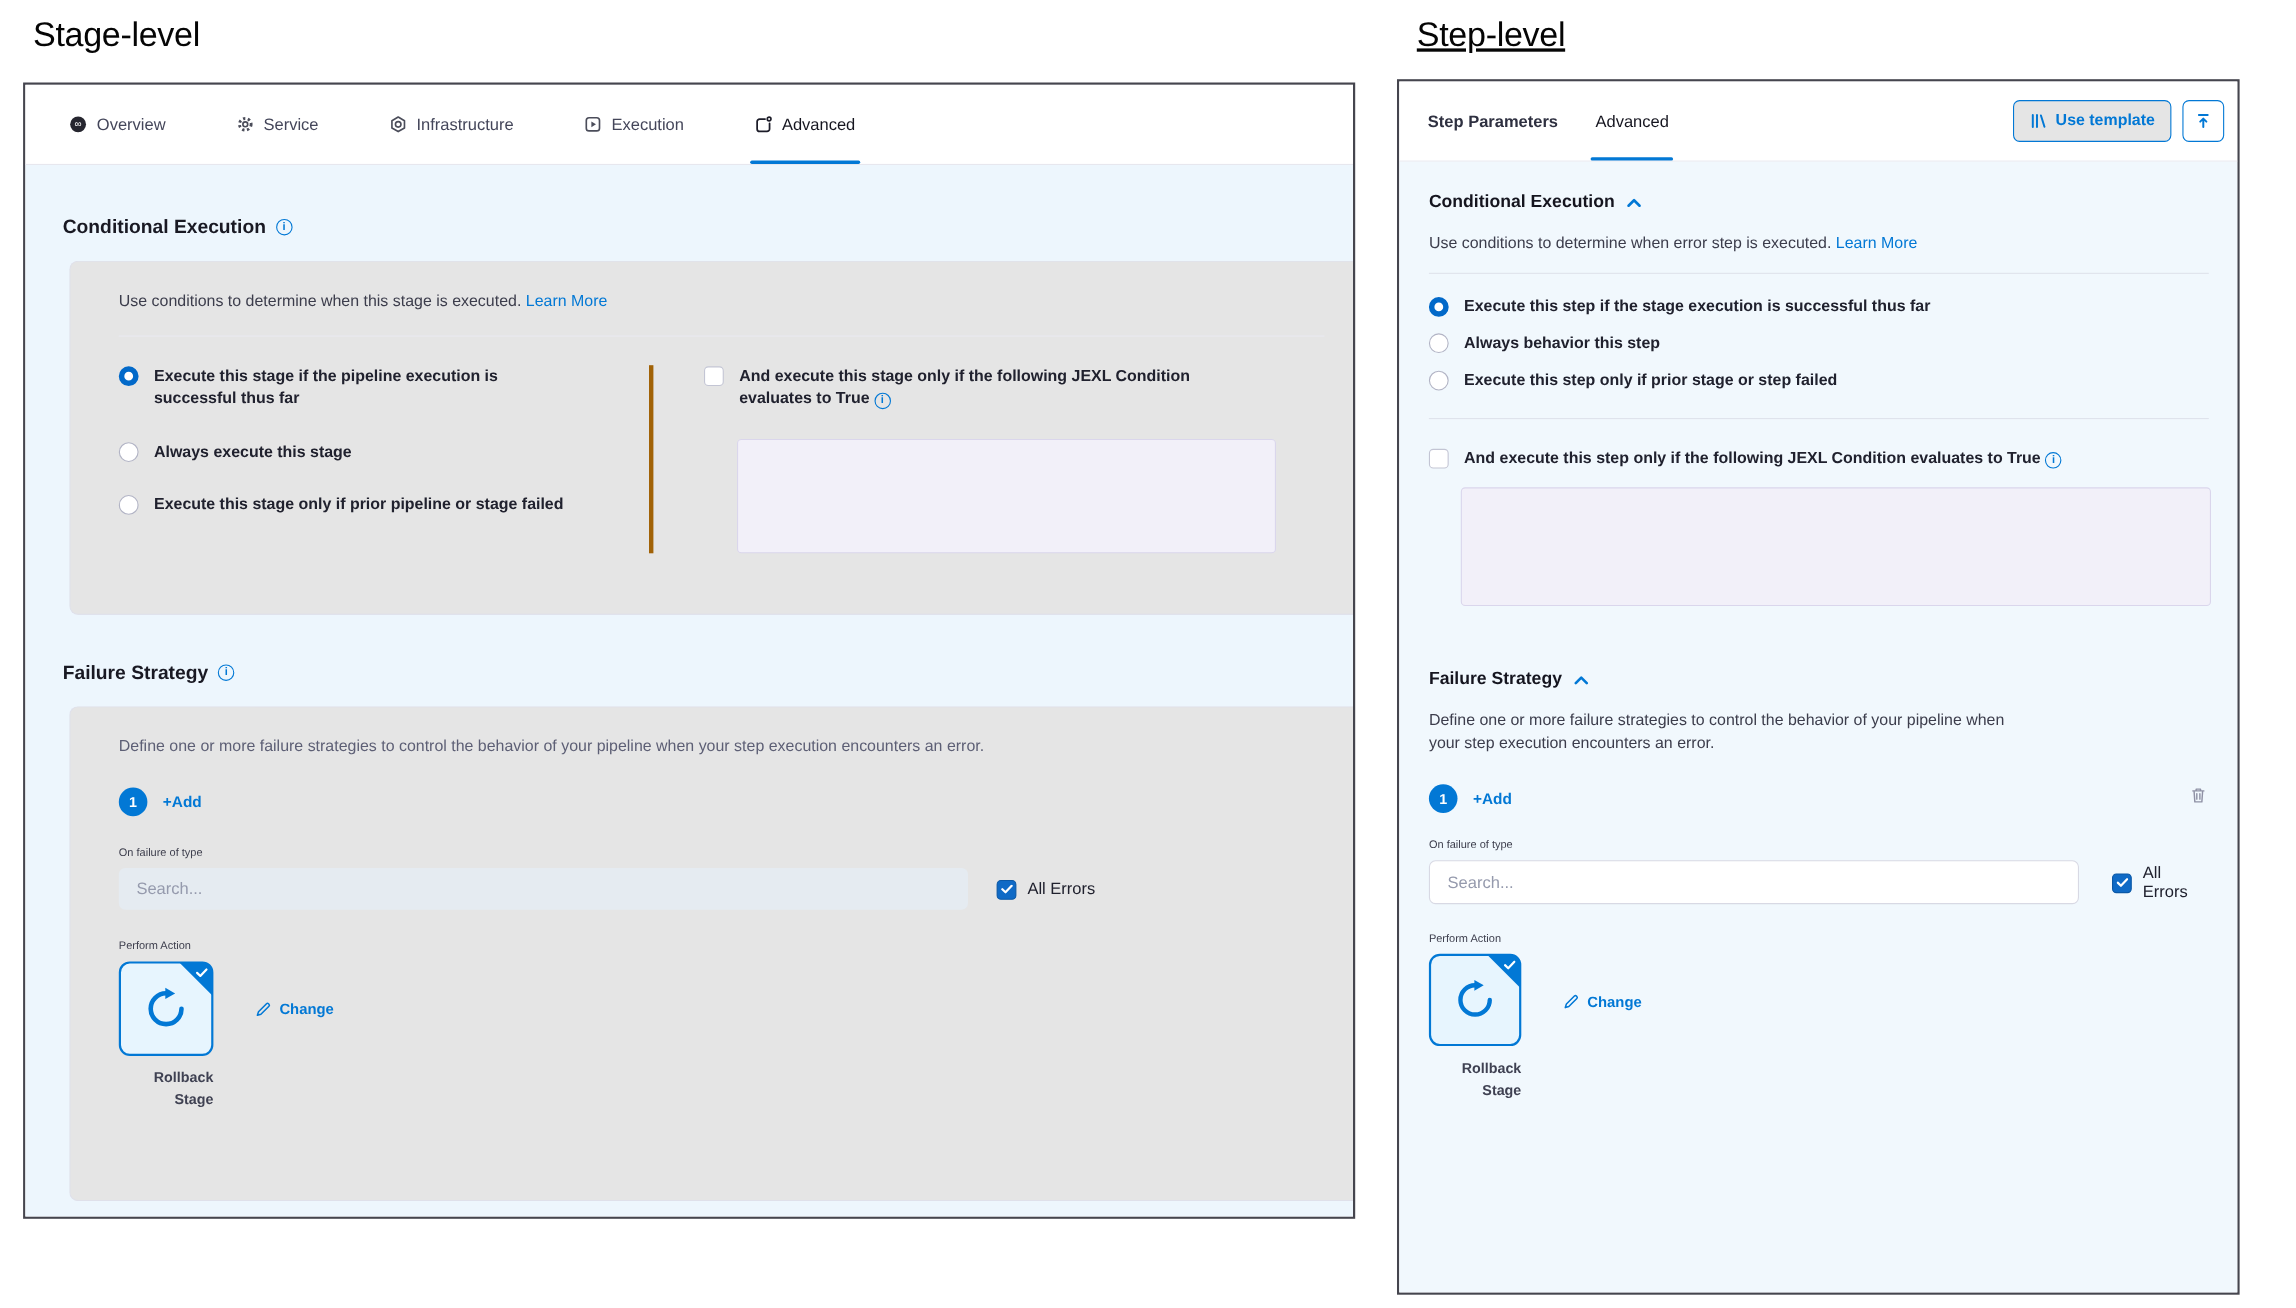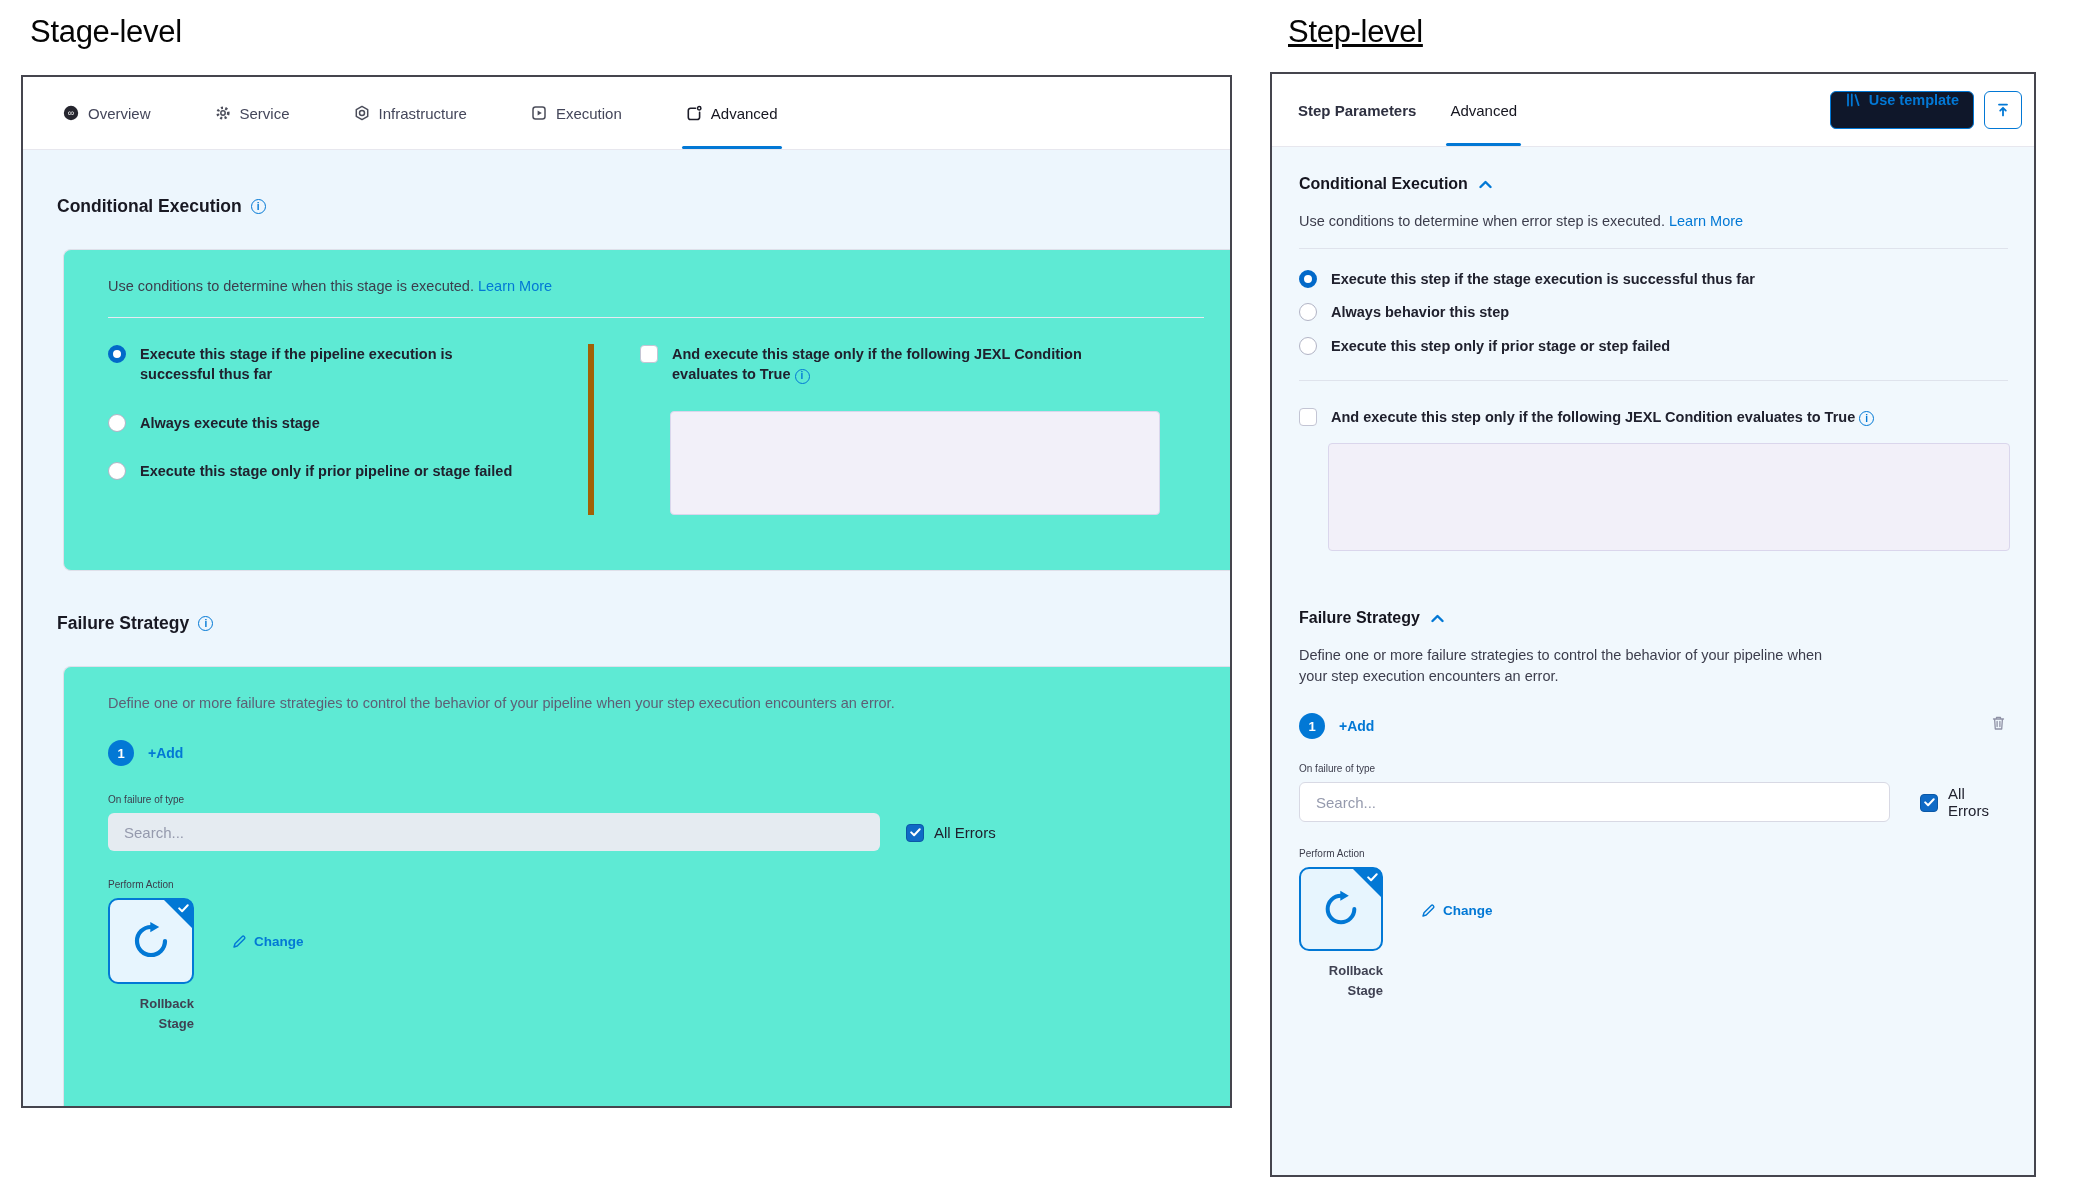--- a/index.html
+++ b/index.html
@@ -19,47 +19,47 @@
   .stage-panel .tabbar { padding-left:40px; }
   .step-panel  .tabbar { padding:0 12px 0 26px; }
   .tab { position:relative; display:flex; align-items:center; gap:9px; font-size:15px; color:#44465a; cursor:pointer; }
   .stage-panel .tab { margin-right:64px; }
   .step-panel  .tab { margin-right:34px; }
   .tab.active { color:#15151f; font-weight:400; }
   .tab.active::after { content:""; position:absolute; left:-4px; right:-4px; bottom:0; height:3px; background:#0278d5; border-radius:2px; }
   .tab svg { flex:0 0 auto; }
 
   .tb-actions { margin-left:auto; display:flex; align-items:center; gap:10px; }
-  .btn-outline { height:38px; display:flex; align-items:flex-start; gap:8px; padding:0 14px; border:1.5px solid #0278d5; border-radius:6px; background:#0f172a; color:#0278d5; font-size:14.5px; font-weight:700; cursor:pointer; }
+  .btn-outline { height:38px; display:flex; align-items:center; gap:8px; padding:0 14px; border:1.5px solid #0278d5; border-radius:6px; background:#e5e5e5; color:#0278d5; font-size:14.5px; font-weight:700; cursor:pointer; }
   .btn-sq { width:38px; height:38px; display:flex; align-items:center; justify-content:center; border:1.5px solid #0278d5; border-radius:6px; background:#fff; cursor:pointer; }
 
   
   .stage-content { position:absolute; left:0; right:0; top:73px; bottom:0; background:#edf6fd; overflow:hidden; }
   .step-content  { position:absolute; left:0; right:0; top:73px; bottom:0; background:#f1f8fd; overflow:hidden; padding:0 26px 0 27px; }
 
   .sec-head { display:flex; align-items:center; gap:9px; font-size:17.5px; font-weight:700; color:#191923; }
   .stage-content .sec-head { margin-left:34px; }
   .h-ce { margin-top:46px; }
   .h-fs { margin-top:42px; }
 
   .info-i { display:inline-flex; align-items:center; justify-content:center; width:15px; height:15px; border:1.5px solid #0278d5; border-radius:50%; color:#0278d5; font-size:10px; font-weight:700; flex:0 0 auto; }
   .info-i::after { content:"i"; }
 
-  .card { background:#5eead4; border:1px solid #dfe0ea; border-right:none; border-radius:8px 0 0 8px; margin-left:40px; margin-top:32px; }
+  .card { background:#e5e5e5; border:1px solid #dfe0ea; border-right:none; border-radius:8px 0 0 8px; margin-left:40px; margin-top:20px; }
   .card1 { height:322px; padding:26px 26px 0 44px; }
   .card2 { height:450px; padding:26px 26px 0 44px; }
 
   .desc { font-size:14.5px; color:#3c3d4c; line-height:1.45; }
   .desc .link { color:#0278d5; cursor:pointer; }
   .muted { color:#5d5f75; }
   .hr { border:none; border-top:1px solid #e9e9f1; height:0; }
   .card1 .hr { margin-top:20px; }
 
   .cols { display:flex; margin-top:26px; }
-  .col-radios { width:486px; border-right:6px solid #a16207; }
+  .col-radios { width:486px; border-right:4px solid #a16207; }
   .col-jexl { flex:1; padding-left:46px; }
 
   .opt-row { display:flex; align-items:flex-start; gap:14px; cursor:pointer; }
   .opt-row + .opt-row { margin-top:28px; }
   .radio { width:18px; height:18px; border-radius:50%; background:#fff; border:1.5px solid #b2b4c5; flex:0 0 auto; margin-top:1px; }
   .radio.sel { border:5.5px solid #0269c9; }
   .opt-label { font-size:14.5px; font-weight:700; color:#20212e; line-height:1.4; }
   .w330 { max-width:330px; }
   .w450 { max-width:450px; }
 

